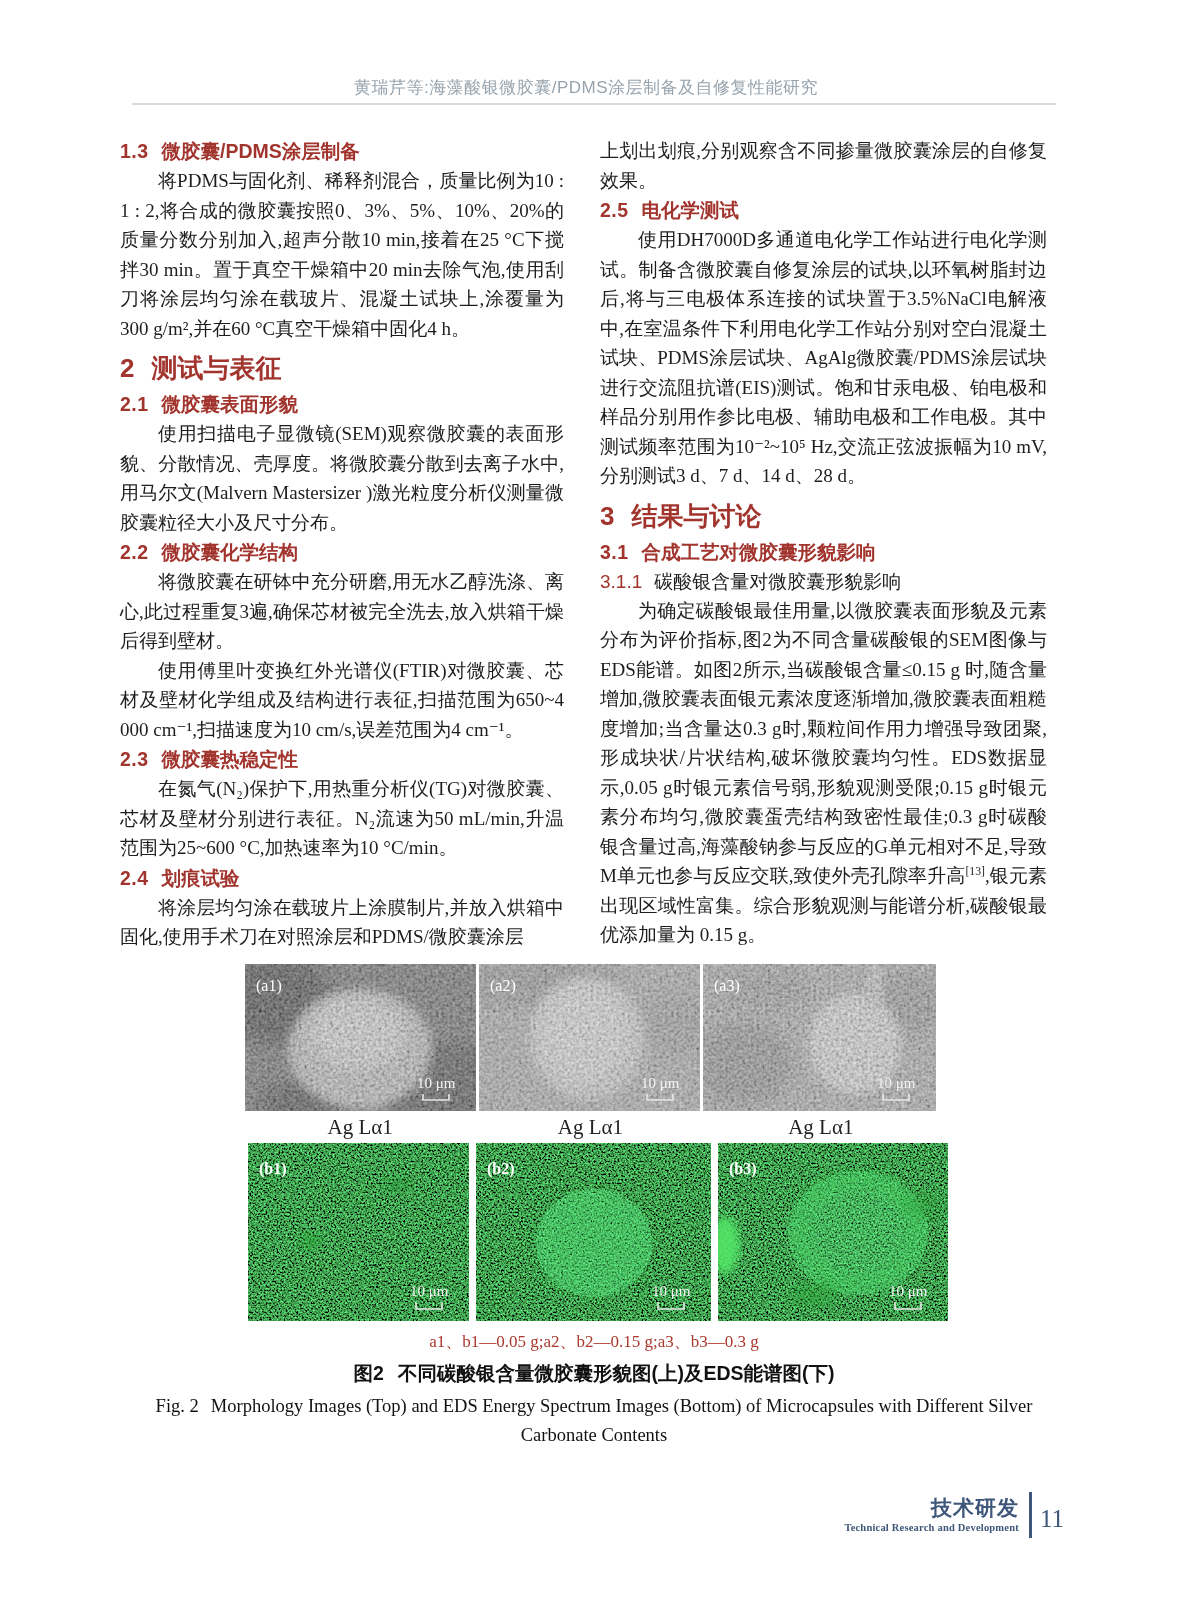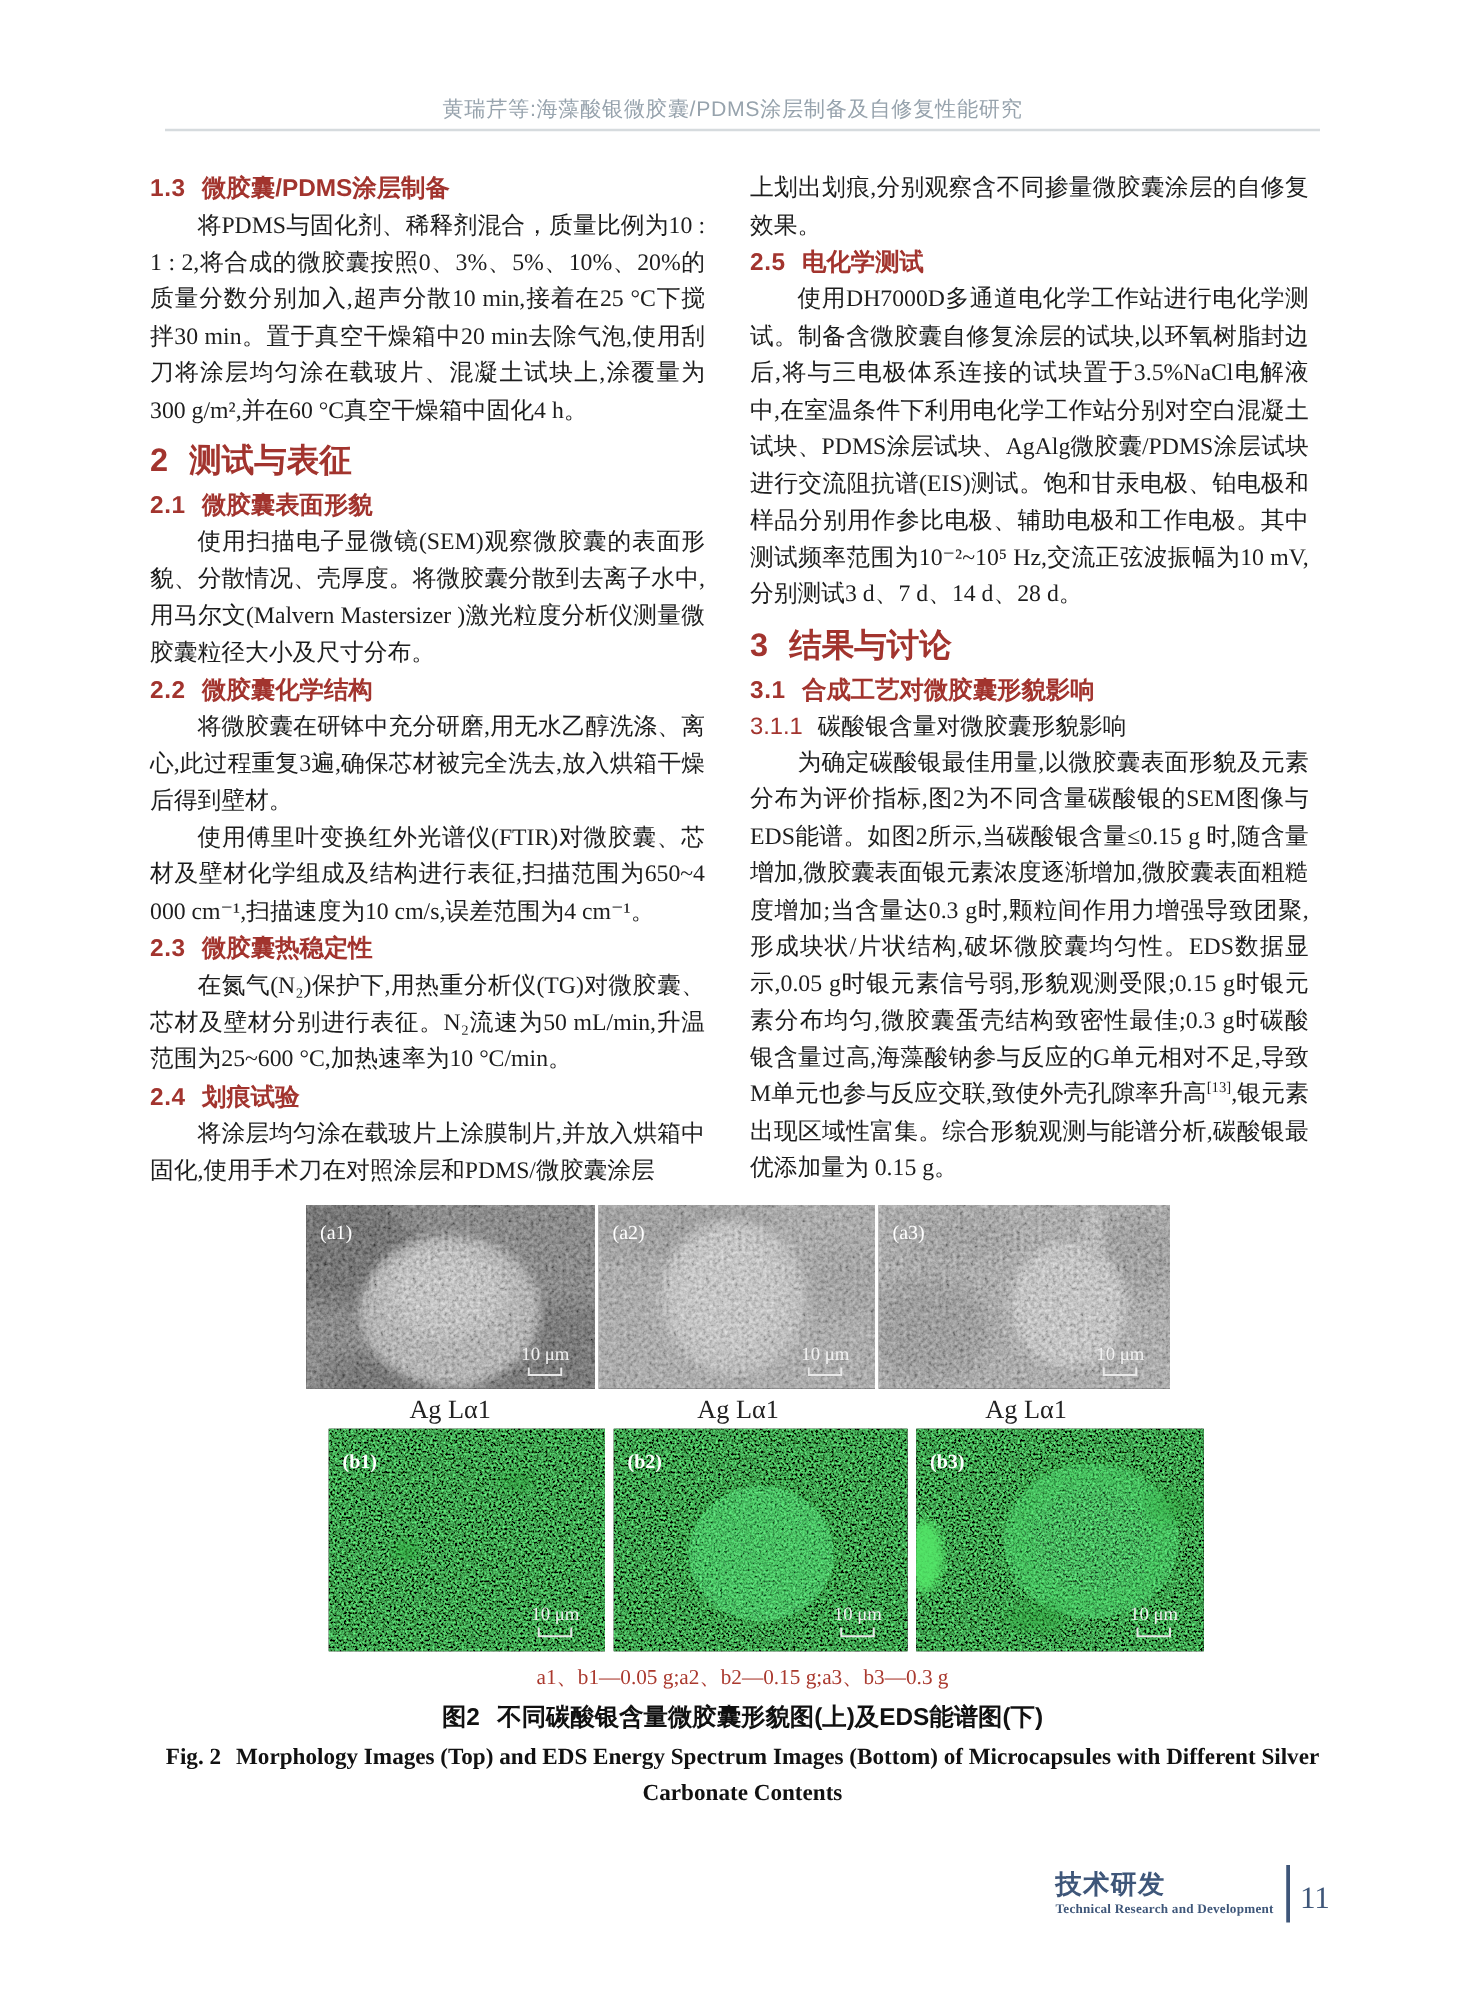--- a/index.html
+++ b/index.html
@@ -29,40 +29,40 @@
   .h-sub .h-num{margin-right:13px;letter-spacing:.5px;}
   .h-main{margin:9px 0 6px;color:#a2342e;font-family:"Liberation Sans","DejaVu Sans",sans-serif;
           font-weight:bold;font-size:26px;line-height:33px;}
   .h-main .h-num{margin-right:17px;}
   .h-311{margin:2px 0 1px;font-size:19px;line-height:27px;color:#1d1d1d;}
   .h-311 .h-num{color:#a2342e;font-family:"Liberation Sans","DejaVu Sans",sans-serif;margin-right:12px;}
 
   
   .figure{position:absolute;left:245px;top:964px;}
   .row-sem{display:flex;gap:3px;}
-  .row-eds{display:flex;gap:7px;margin-left:18px;align-items:center;}
+  .row-eds{display:flex;gap:7px;margin-left:3px;align-items:center;}
   .row-ag{display:flex;width:691px;font-size:21px;color:#222;}
   .row-ag div{flex:1;text-align:center;padding:4px 0 3px;}
   svg.panel{display:block;background:#000;}
   .plabel{font-family:"Liberation Serif","DejaVu Serif",serif;font-size:16px;fill:#ffffff;}
   .plabel-b{font-weight:bold;}
   .pscale{font-family:"Liberation Serif","DejaVu Serif",serif;font-size:15px;fill:#f2f2f2;}
   .pbar{stroke:#e9e9e9;stroke-width:1.6;fill:none;}
 
   .captions{position:absolute;left:132px;top:1330px;width:924px;text-align:center;}
   .fig-note{color:#aa392e;font-size:17px;}
   .cap-zh{margin-top:7px;font-family:"Liberation Sans","DejaVu Sans",sans-serif;font-weight:bold;
           font-size:19.5px;color:#111;}
   .cap-zh .cap-num{margin-right:14px;}
-  .cap-en{margin-top:5px;font-weight:bold;font-size:18.5px;line-height:29px;color:#111;}
+  .cap-en{margin-top:5px;font-weight:normal;font-size:18.5px;line-height:29px;color:#111;}
   .cap-en .cap-num{margin-right:12px;}
 
   
   .footer{position:absolute;top:1492px;right:123px;display:flex;align-items:center;color:#3e5679;}
-  .footer-text{text-align:left;}
+  .footer-text{text-align:right;}
   .footer-zh{font-family:"Liberation Sans","DejaVu Sans",sans-serif;font-weight:bold;
              font-size:21px;letter-spacing:1px;line-height:22px;}
   .footer-en{font-weight:bold;font-size:10.5px;margin-top:3px;letter-spacing:.2px;}
   .footer-bar{width:3px;height:46px;background:#3e5679;margin:0 8px 0 10px;}
   .footer-num{font-size:25px;padding-top:8px;}
 </style>
 </head>
 <body>
 
 <svg width="0" height="0" style="position:absolute" aria-hidden="true">

